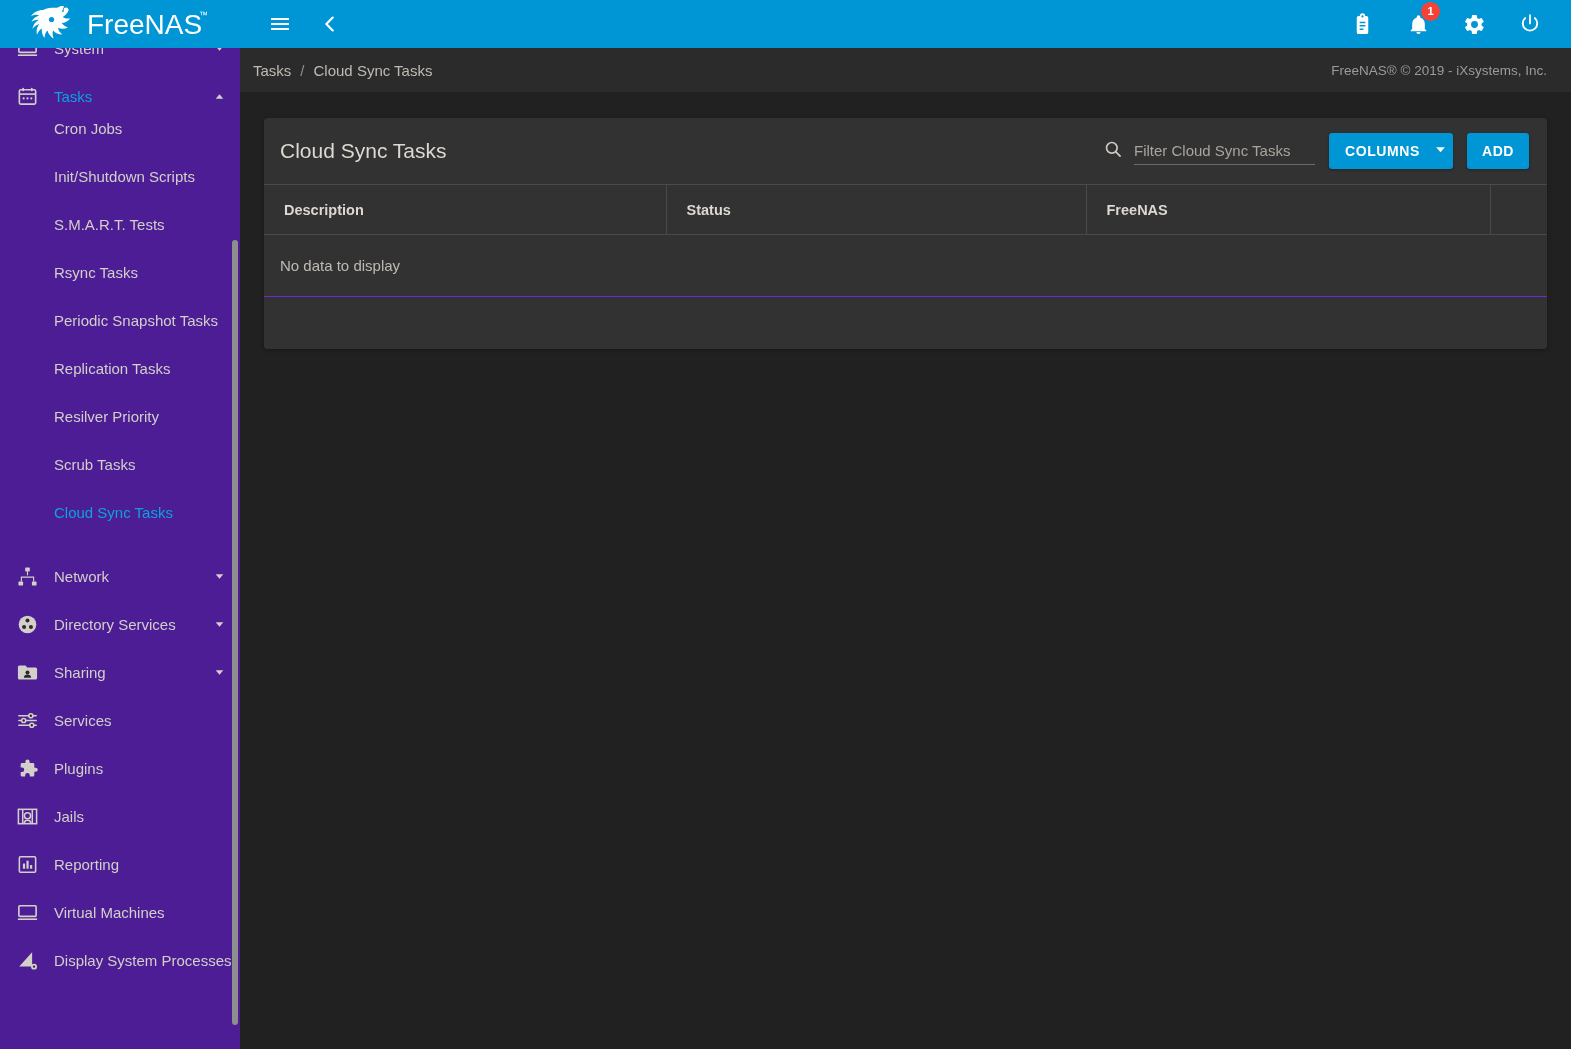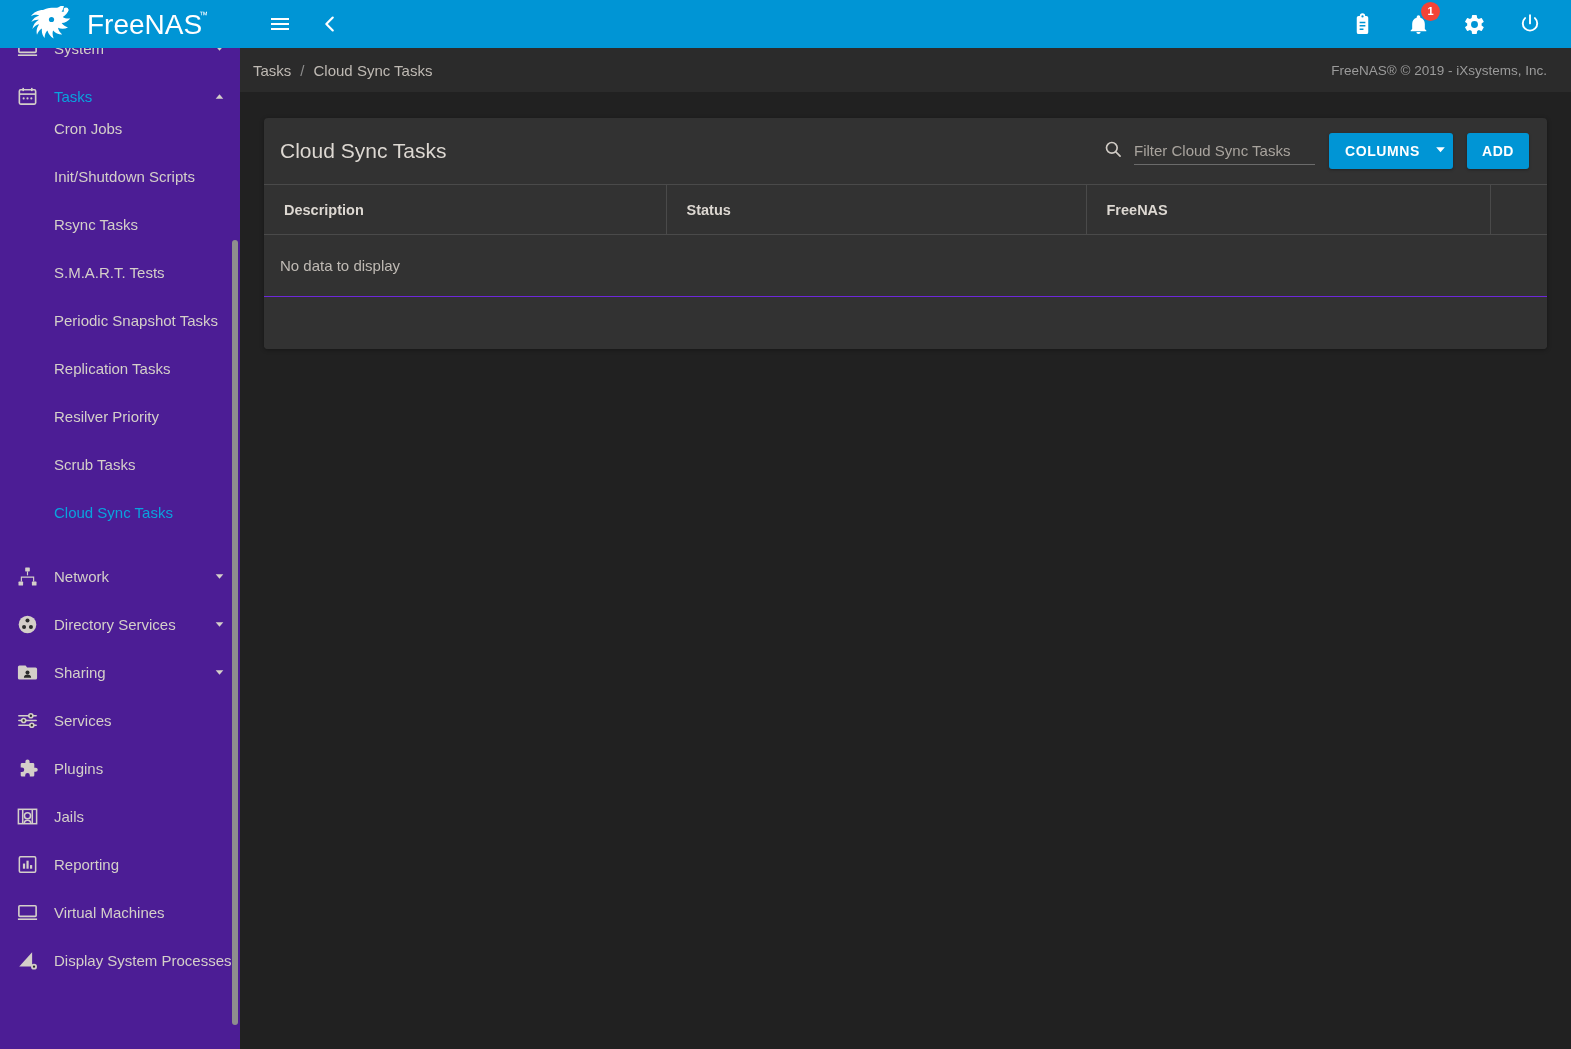--- a/index.html
+++ b/index.html
@@ -390,24 +390,24 @@
     </div>
 
     <div>
       <div class="subitem">
         <span>Cron Jobs</span>
       </div>
       <div class="subitem">
         <span>Init/Shutdown Scripts</span>
       </div>
       <div class="subitem">
+        <span>S.M.A.R.T. Tests</span>
+      </div>
+      <div class="subitem">
         <span>Rsync Tasks</span>
-      </div>
-      <div class="subitem">
-        <span>S.M.A.R.T. Tests</span>
       </div>
       <div class="subitem">
         <span>Periodic Snapshot Tasks</span>
       </div>
       <div class="subitem">
         <span>Replication Tasks</span>
       </div>
       <div class="subitem">
         <span>Resilver Priority</span>
       </div>

